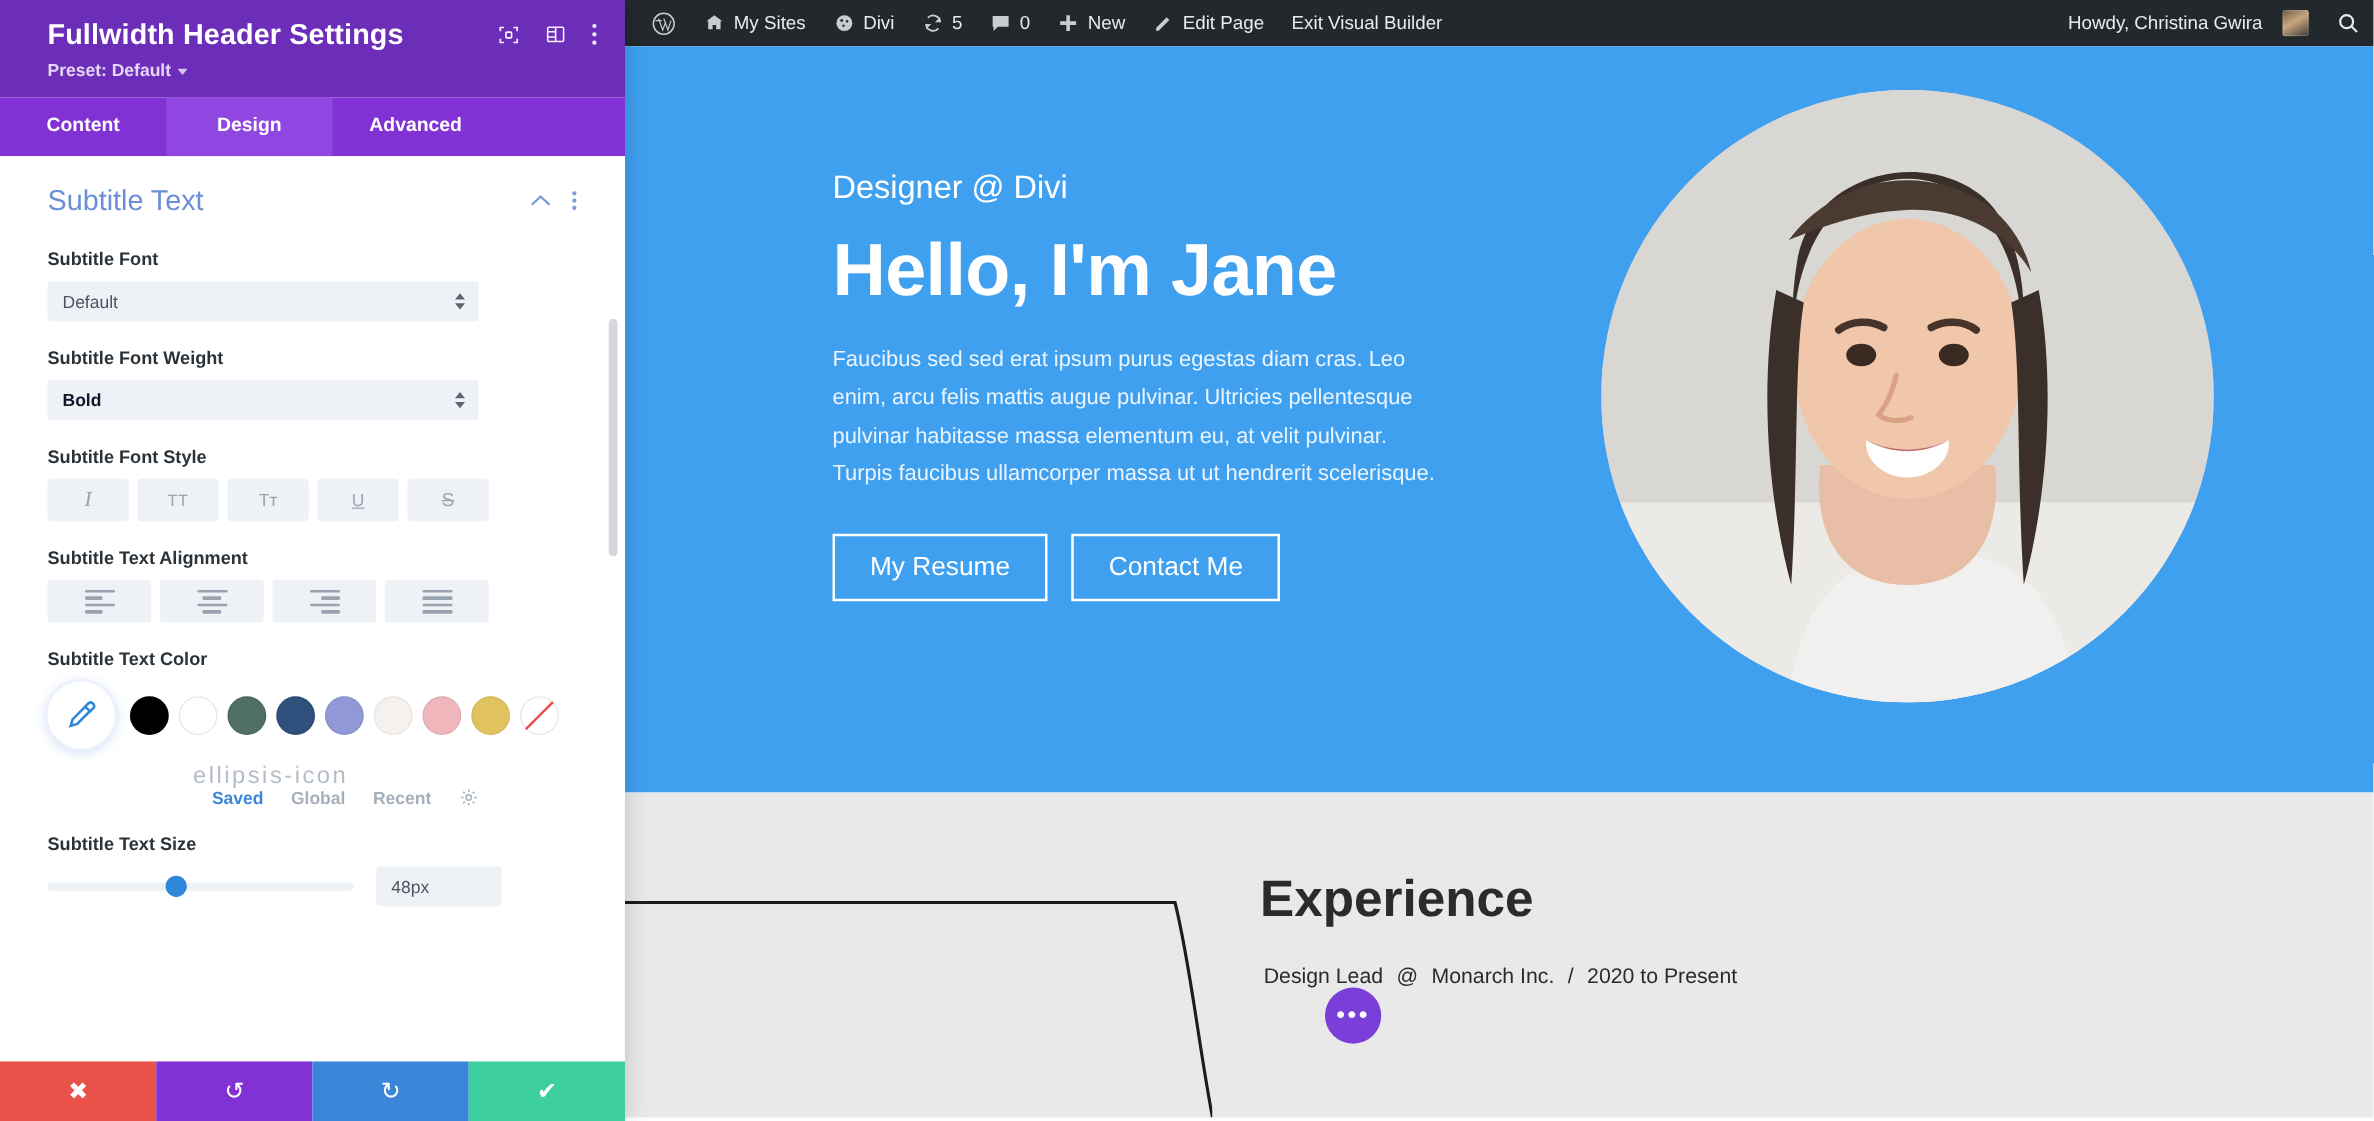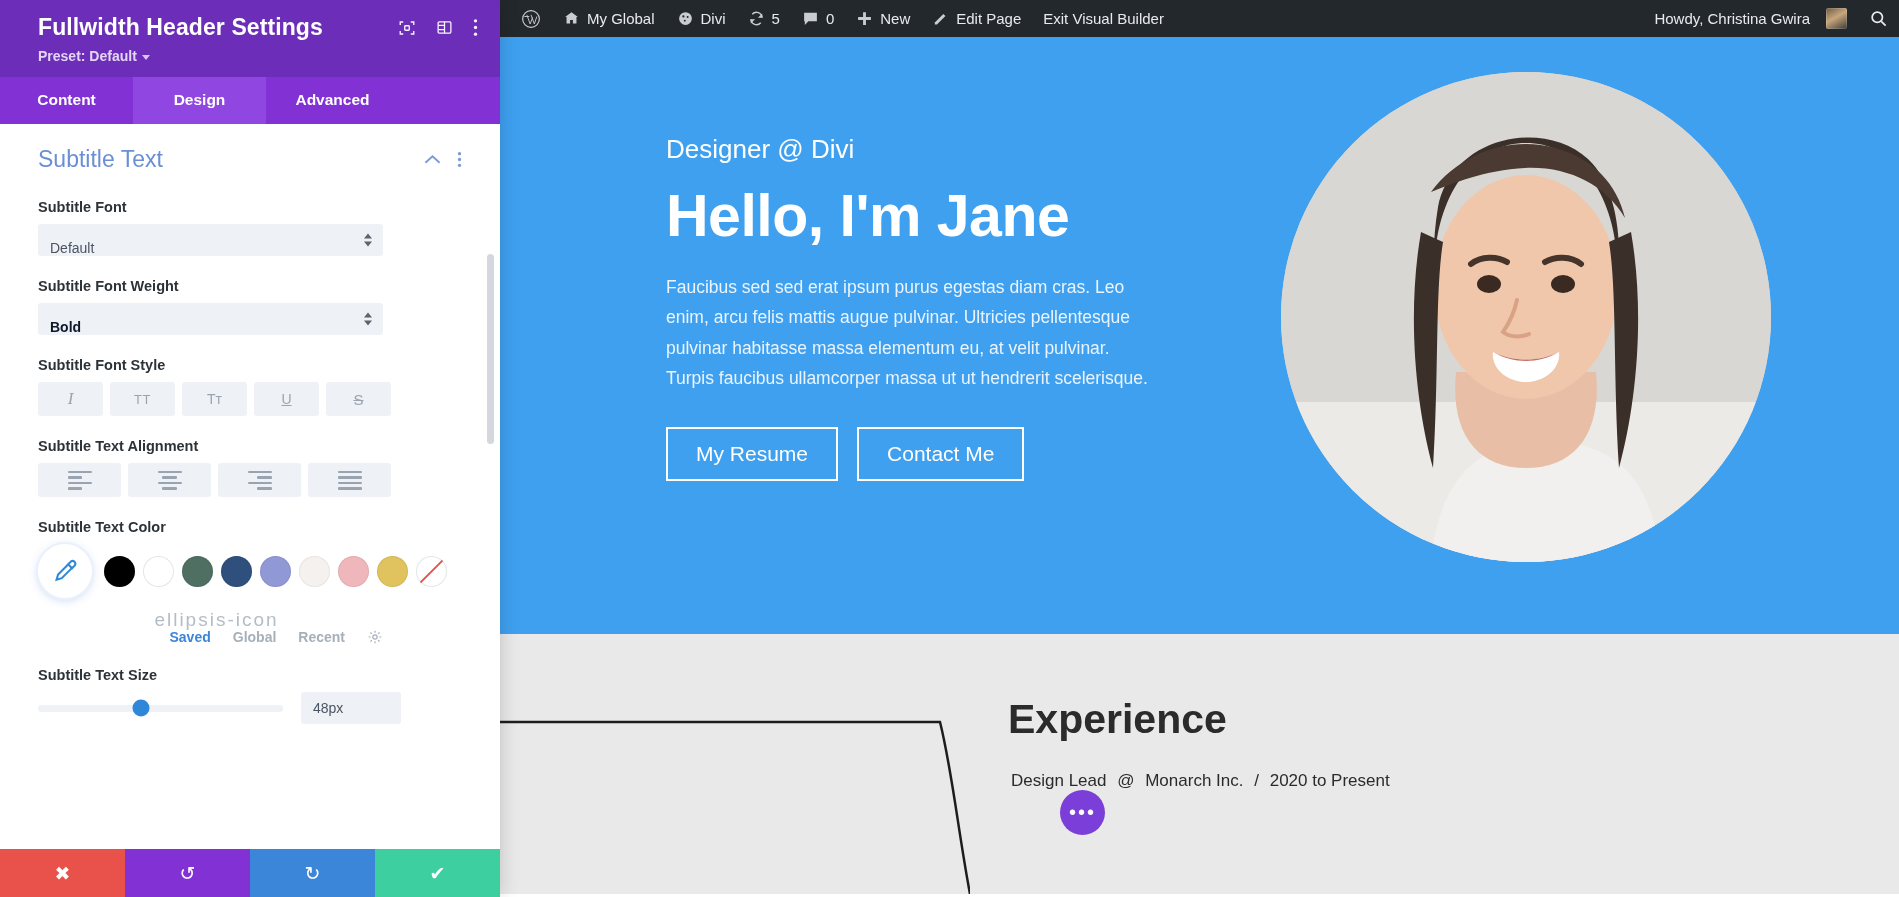--- a/index.html
+++ b/index.html
@@ -67,21 +67,21 @@
     color: #6b8fd4; font-size: 23px; font-weight: 400; flex: 1 1 auto;
   }
   .sec-ico { color: #7a9ad8; margin-left: 16px; cursor: pointer; display: flex; }
 
   .field { margin-bottom: 22px; }
   .field-label {
     font-size: 14.5px; font-weight: 700; color: #2c3338; margin-bottom: 9px;
   }
   .select-box {
     position: relative; height: 32px; background: #eef1f6;
-    border-radius: 3px; display: flex; align-items: flex-end;
+    border-radius: 3px; display: flex; align-items: center;
     padding: 0 28px 0 12px; font-size: 14px; color: #4a5561;
     cursor: pointer; width: 345px;
   }
   .select-box.bold-val { font-weight: 700; color: #0f172a; }
   .select-arrows {
     position: absolute; right: 11px; top: 50%; transform: translateY(-50%);
     display: flex; flex-direction: column; gap: 3px; align-items: center;
   }
   .sa-up { width: 0; height: 0; border-left: 4px solid transparent; border-right: 4px solid transparent; border-bottom: 5px solid #5b6570; }
   .sa-dn { width: 0; height: 0; border-left: 4px solid transparent; border-right: 4px solid transparent; border-top: 5px solid #5b6570; }
@@ -251,21 +251,21 @@
             <path d="M4 9h6M7 7l4 11 3-8M12 7l4 11 3-9" stroke-width="1.1"></path>
           </svg>
         </span>
       </div>
       <div class="ab-item">
         <span class="glyph">
           <svg width="17" height="17" viewBox="0 0 24 24" fill="#c9cdd1">
             <path d="M12 3 3 10h2v9h5v-5h4v5h5v-9h2z"></path>
           </svg>
         </span>
-        <span>My Global</span>
+        <span>My Sites</span>
       </div>
       <div class="ab-item">
         <span class="glyph">
           <svg width="17" height="17" viewBox="0 0 24 24" fill="#c9cdd1">
             <circle cx="12" cy="12" r="9"></circle>
             <circle cx="9" cy="9" r="1.6" fill="#23282d"></circle>
             <circle cx="15" cy="10" r="1.4" fill="#23282d"></circle>
             <circle cx="11" cy="15" r="1.4" fill="#23282d"></circle>
           </svg>
         </span>

